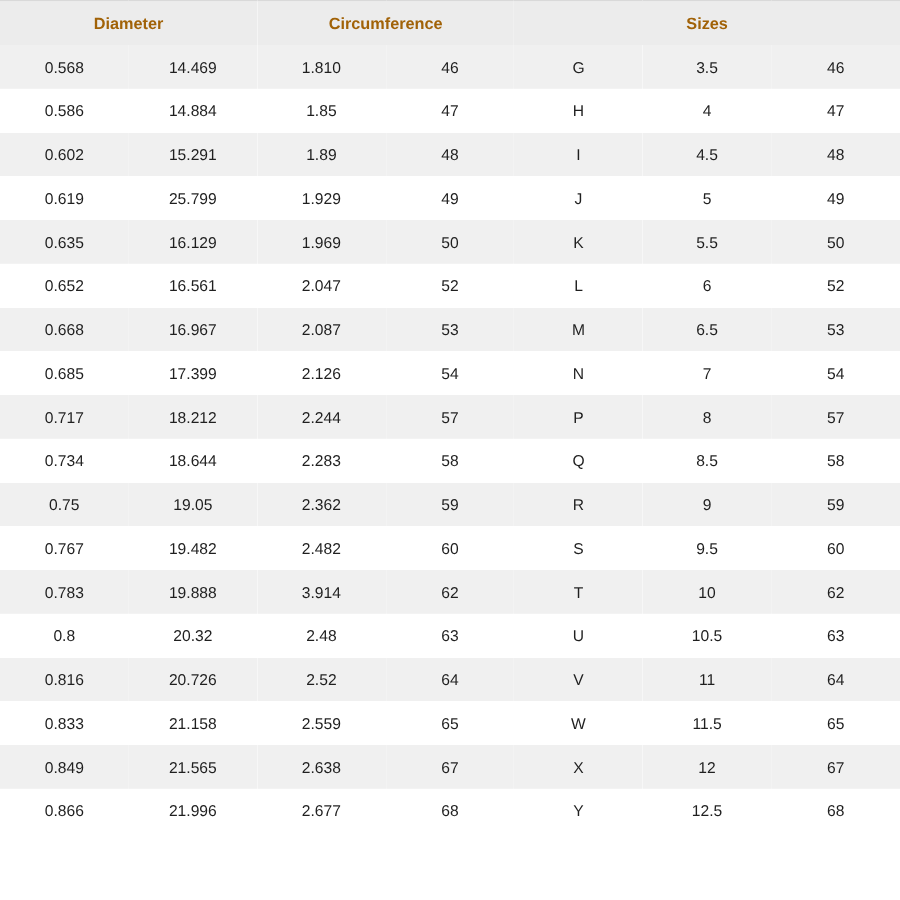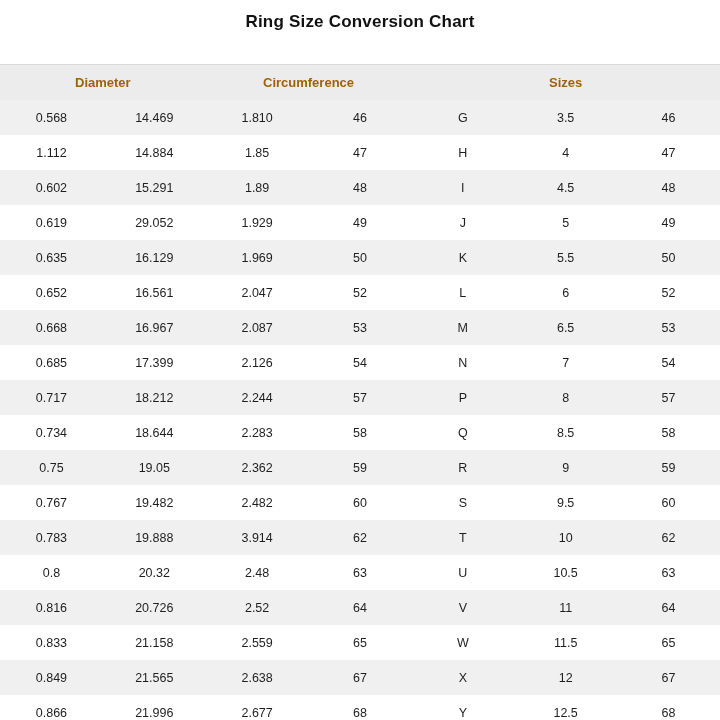--- a/index.html
+++ b/index.html
@@ -64,60 +64,59 @@
   }
   tbody td {
     font-weight: normal;
     color: #1f1f1f;
   }
 </style>
 </head>
 <body>
 
 <div class="page">
-  <h1 class="title">Ring Size Conversion Chart</h1>
   <table class="conversion-table">
     <thead>
       <tr class="group-row">
           <th colspan="2">Diameter</th>
           <th colspan="2">Circumference</th>
           <th colspan="3">Sizes</th>
         </tr>
     </thead>
     <tbody>
         <tr>
           <td>0.568</td>
           <td>14.469</td>
           <td>1.810</td>
           <td>46</td>
           <td>G</td>
           <td>3.5</td>
           <td>46</td>
         </tr>
         <tr>
-          <td>1.112</td>
+          <td>0.586</td>
           <td>14.884</td>
           <td>1.85</td>
           <td>47</td>
           <td>H</td>
           <td>4</td>
           <td>47</td>
         </tr>
         <tr>
           <td>0.602</td>
           <td>15.291</td>
           <td>1.89</td>
           <td>48</td>
           <td>I</td>
           <td>4.5</td>
           <td>48</td>
         </tr>
         <tr>
           <td>0.619</td>
-          <td>29.052</td>
+          <td>25.799</td>
           <td>1.929</td>
           <td>49</td>
           <td>J</td>
           <td>5</td>
           <td>49</td>
         </tr>
         <tr>
           <td>0.635</td>
           <td>16.129</td>
           <td>1.969</td>

